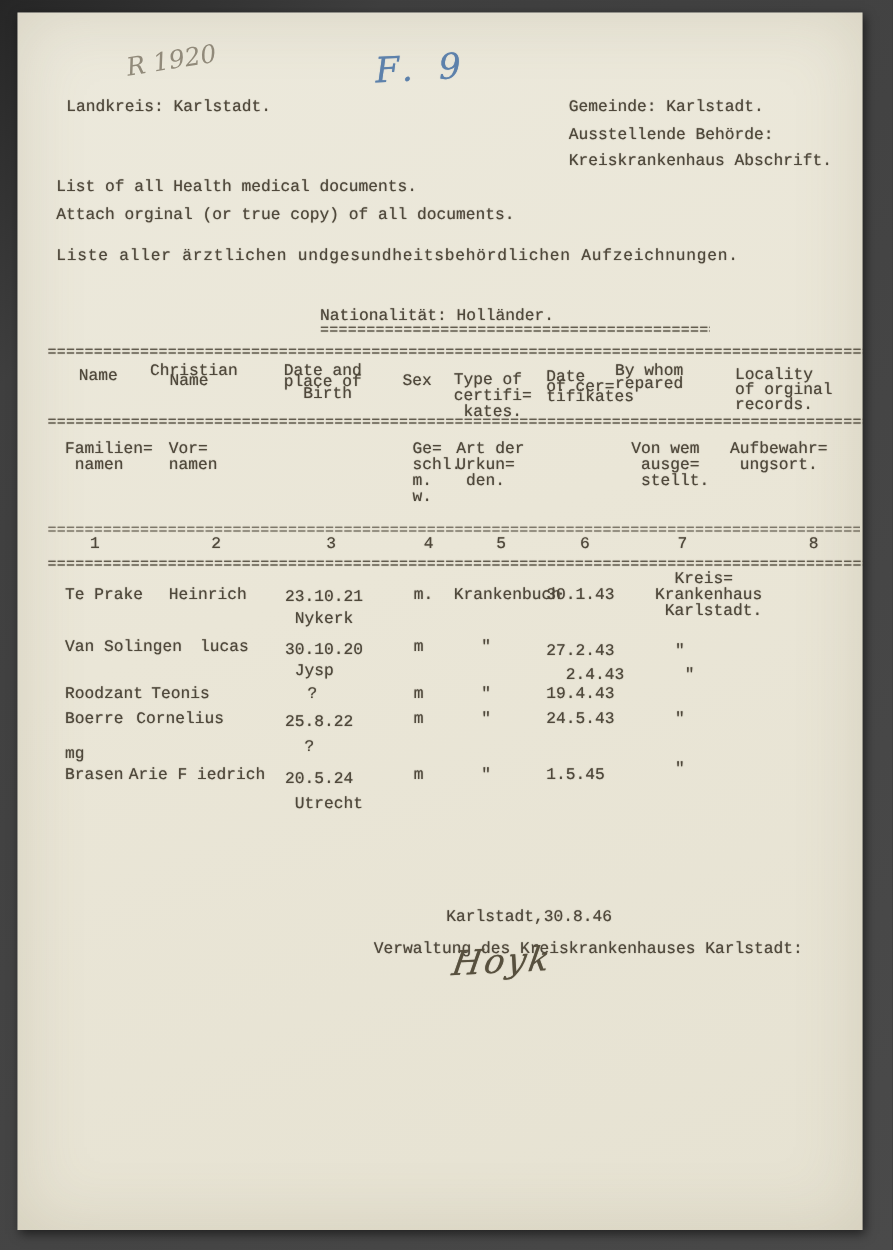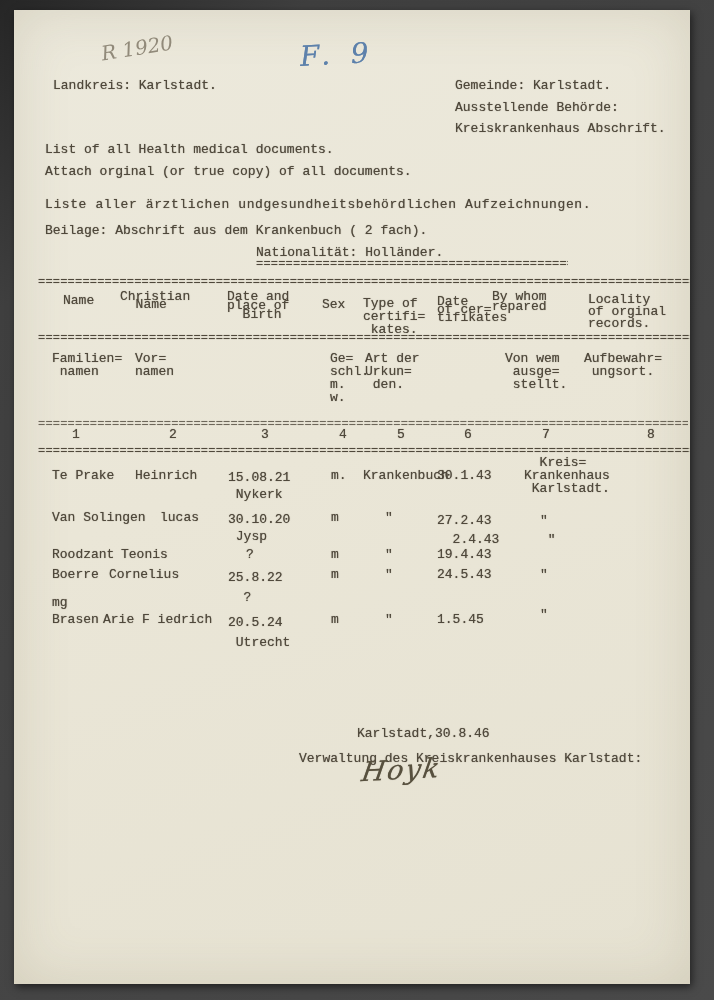--- a/index.html
+++ b/index.html
@@ -76,21 +76,20 @@
   <div class="t hw-ink" style="left:300px;top:48px;">F. 9</div>
 
   <div class="t" style="left:53px;top:79px;">Landkreis: Karlstadt.</div>
   <div class="t" style="left:455px;top:79px;">Gemeinde: Karlstadt.</div>
   <div class="t" style="left:455px;top:101px;">Ausstellende Behörde:</div>
   <div class="t" style="left:455px;top:122px;">Kreiskrankenhaus Abschrift.</div>
 
   <div class="t" style="left:45px;top:143px;">List of all Health medical documents.</div>
   <div class="t" style="left:45px;top:165px;">Attach orginal (or true copy) of all documents.</div>
   <div class="t de-wide" style="left:45px;top:198px;">Liste aller ärztlichen undgesundheitsbehördlichen Aufzeichnungen.</div>
-  <div class="t" style="left:45px;top:224px;">Beilage: Abschrift aus dem Krankenbuch ( 2 fach).</div>
   <div class="t" style="left:256px;top:246px;">Nationalität: Holländer.</div>
   <div class="t tline" style="left:256px;top:259px;width:312px;">==============================================</div>
 
   <div class="t tline" style="left:38px;top:277px;width:652px;">====================================================================================================</div>
 
   <div class="t" style="left:63px;top:294px;">Name</div>
   <div class="t lh8" style="left:120px;top:293px;">Christian
   Name</div>
   <div class="t lh9" style="left:227px;top:292px;">Date and
 place of
@@ -136,21 +135,21 @@
   <div class="t" style="left:397px;top:428px;">5</div>
   <div class="t" style="left:464px;top:428px;">6</div>
   <div class="t" style="left:542px;top:428px;">7</div>
   <div class="t" style="left:647px;top:428px;">8</div>
 
   <div class="t tline" style="left:38px;top:446px;width:652px;">====================================================================================================</div>
 
   <div>
     <div class="t" style="left:52px;top:469px;">Te Prake</div>
     <div class="t" style="left:135px;top:469px;">Heinrich</div>
-    <div class="t lh17" style="left:228px;top:469px;">15.08.21
+    <div class="t lh17" style="left:228px;top:469px;">23.10.21
  Nykerk</div>
     <div class="t" style="left:331px;top:469px;">m.</div>
     <div class="t" style="left:363px;top:469px;">Krankenbuch</div>
     <div class="t" style="left:437px;top:469px;">30.1.43</div>
     <div class="t lh13" style="left:524px;top:456px;">  Kreis=
 Krankenhaus
  Karlstadt.</div>
   </div>
 
   <div>

